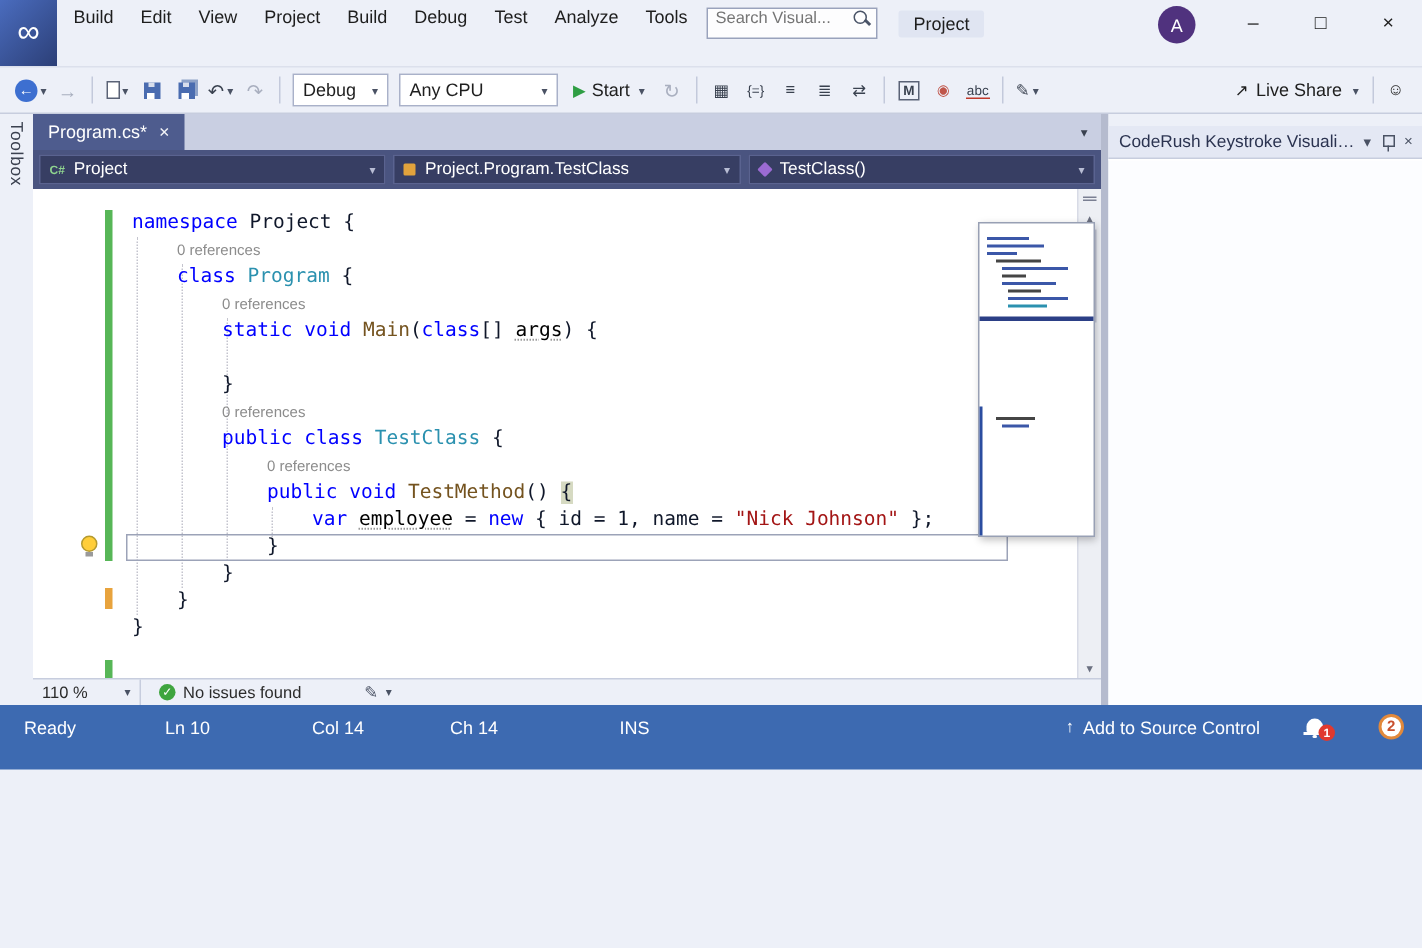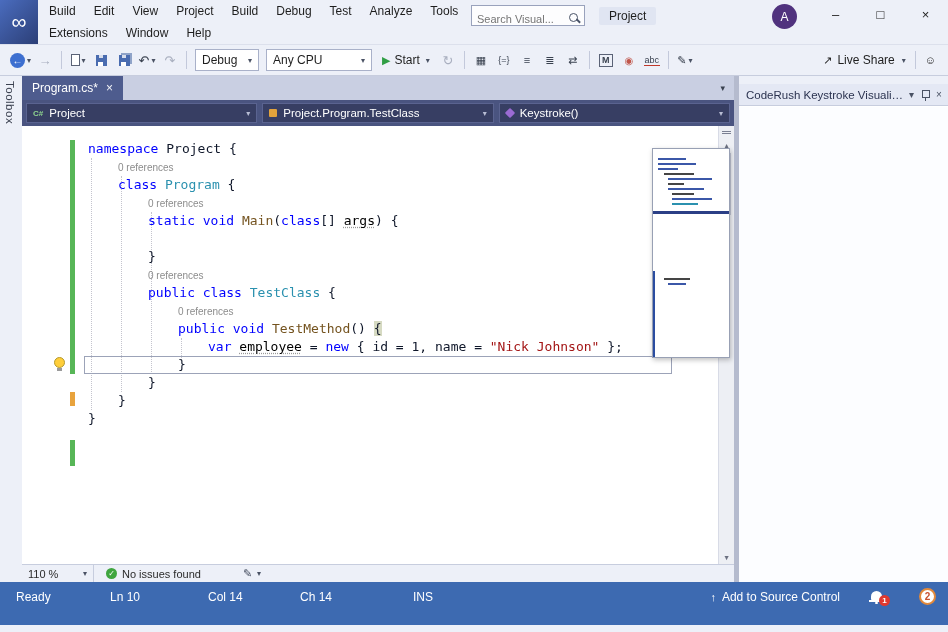--- a/index.html
+++ b/index.html
@@ -5,21 +5,21 @@
   *{box-sizing:border-box;margin:0;padding:0}
   html,body{width:948px;height:632px;overflow:hidden}
   body{font-family:"Liberation Sans",sans-serif;font-size:12px;color:#1E1E1E;background:#EDF0F8;position:relative}
 
   
   .titlebar{position:relative;height:44px;background:#EDF0F8;display:flex}
   .logo{width:38px;height:44px;background:linear-gradient(135deg,#4A6CBE,#2C3F77);color:#fff;font-size:21px;display:flex;align-items:center;justify-content:center;flex:none}
   .menus{padding-left:2px}
   .menu-row{display:flex;height:22px;align-items:center}
   .menu-row span{padding:3px 9px;cursor:default;white-space:nowrap}
-  .search-box{position:absolute;left:471px;top:5px;width:114px;height:21px;background:#FDFDFE;border:1px solid #99A2BC;display:flex;align-items:flex-end}
+  .search-box{position:absolute;left:471px;top:5px;width:114px;height:21px;background:#FDFDFE;border:1px solid #99A2BC;display:flex;align-items:flex-start}
   .search-box input{flex:1;border:none;outline:none;font:11px "Liberation Sans",sans-serif;color:#6A6A6A;padding-left:5px;background:transparent;min-width:0}
   .mag{width:13px;height:13px;position:relative;margin-right:3px;flex:none}
   .mag::before{content:"";position:absolute;left:1px;top:1px;width:7px;height:7px;border:1.5px solid #4A5468;border-radius:50%}
   .mag::after{content:"";position:absolute;left:8px;top:8px;width:5px;height:1.5px;background:#4A5468;transform:rotate(45deg)}
   .title-chip{position:absolute;left:599px;top:7px;padding:2px 10px;background:#E0E5F2;border-radius:2px}
   .avatar{position:absolute;left:772px;top:4px;width:25px;height:25px;border-radius:50%;background:#50327E;color:#fff;display:flex;align-items:center;justify-content:center;font-size:12px}
   .win-controls{position:absolute;right:0;top:0;display:flex}
   .wc{width:45px;height:28px;display:flex;align-items:center;justify-content:center;font-size:13px;color:#1E1E1E}
 
   
@@ -40,21 +40,21 @@
   .icon-save::after{content:"";position:absolute;left:2px;bottom:0;width:5px;height:4px;background:#fff}
   .icon-save::before{content:"";position:absolute;left:3px;top:0;width:4px;height:3px;background:#D8DEEC}
   .icon-save2{box-shadow:2px -2px 0 #8FA3C8}
   .mbox{width:14px;height:13px;border:1px solid #5A6276;font-size:9px;font-weight:bold;display:flex;align-items:center;justify-content:center;color:#39414F}
   .abc{font-size:9px;color:#39414F;border-bottom:1px solid #C0392B;padding:0 1px}
   .pin-dot{color:#C0564B;font-size:10px}
   .small-ic{font-size:11px}
   .tb-right{margin-left:auto;display:flex;align-items:center;gap:5px;padding-right:4px}
 
   
-  .main{display:flex;height:506px}
+  .main{display:flex;height:394px}
   .toolbox-strip{width:22px;background:#EDF0F8;position:relative;flex:none}
   .toolbox-label{position:absolute;top:5px;left:4px;writing-mode:vertical-rl;font-size:11.5px;color:#3B4150;letter-spacing:.5px}
   .editor-col{width:712px;display:flex;flex-direction:column;background:#fff;flex:none}
   .tabstrip{height:24px;background:#C9CFE2;display:flex;align-items:stretch;flex:none}
   .tab{background:#4E5C8E;color:#fff;display:flex;align-items:center;gap:8px;padding:0 10px;font-size:12px}
   .tab-close{font-size:12px;opacity:.92}
   .doc-caret{margin-left:auto;align-self:center;margin-right:9px;color:#39414F;font-size:9px}
   .navbar{height:26px;background:#4A5480;display:flex;align-items:center;gap:5px;padding:0 4px;flex:none}
   .nav-combo{flex:1;height:20px;background:#373E63;border:1px solid #5A6390;color:#fff;display:flex;align-items:center;gap:6px;padding:0 6px;font-size:11.5px;min-width:0}
   .nav-combo .caret{margin-left:auto;color:#B8BDD4}
@@ -143,25 +143,20 @@
         <span>Build</span>
         <span>Edit</span>
         <span>View</span>
         <span>Project</span>
         <span>Build</span>
         <span>Debug</span>
         <span>Test</span>
         <span>Analyze</span>
         <span>Tools</span>
       </div>
-    <div class="menu-row">
-        <span>Extensions</span>
-        <span>Window</span>
-        <span>Help</span>
-      </div>
   </div>
   <div class="search-box">
     <input placeholder="Search Visual..." style="">
     <span class="mag"></span>
   </div>
   <div class="title-chip">Project</div>
   <div class="avatar">A</div>
   <div class="win-controls">
     <div class="wc">–</div>
     <div class="wc">□</div>
@@ -257,21 +252,21 @@
         <span class="txt">Project</span>
         <span class="caret">▾</span>
       </div>
       <div class="nav-combo">
         <span class="ico-class"></span>
         <span class="txt">Project.Program.TestClass</span>
         <span class="caret">▾</span>
       </div>
       <div class="nav-combo">
         <span class="ico-method"></span>
-        <span class="txt">Keystroke()</span>
+        <span class="txt">TestClass()</span>
         <span class="caret">▾</span>
       </div>
     </div>
 
     <div class="code-area">
 
       <div class="track" style="top:14px;height:234px"></div>
       <div class="track orange" style="top:266px;height:14px"></div>
       <div class="track" style="top:314px;height:26px"></div>
 

